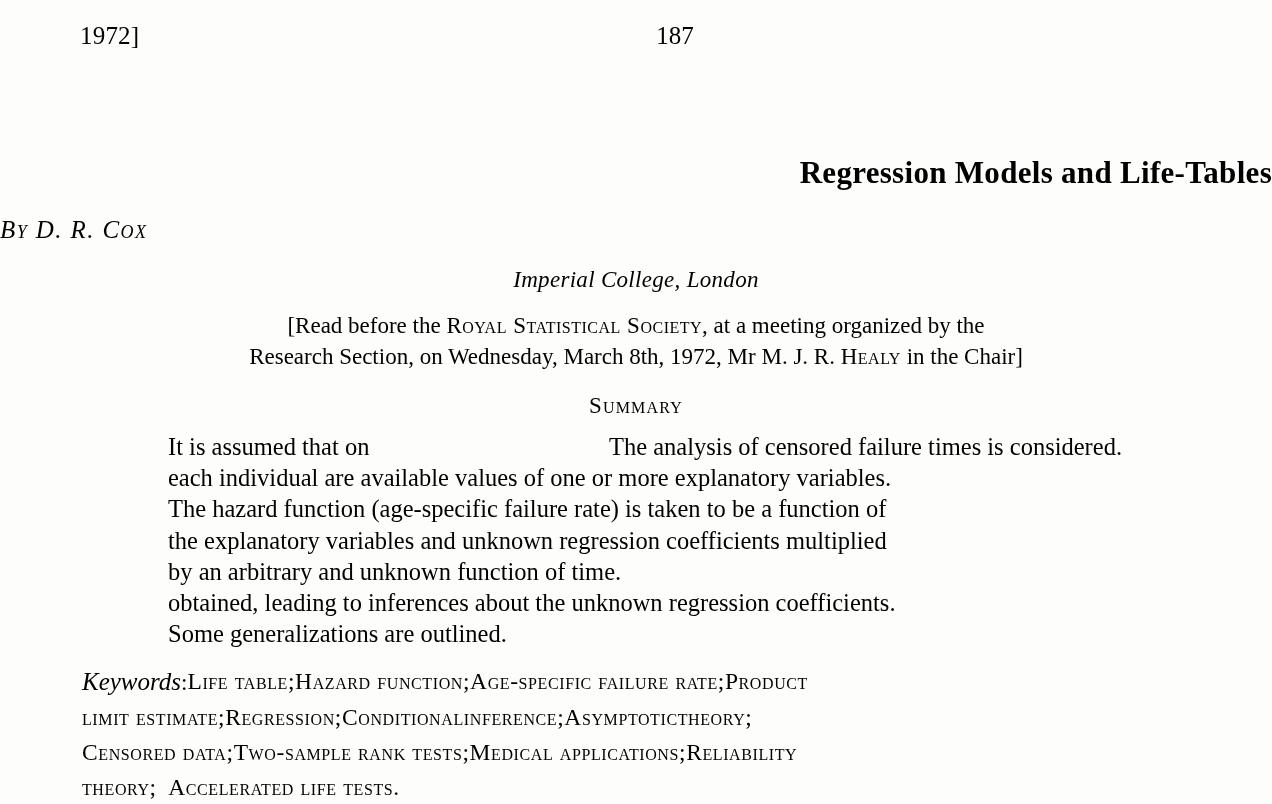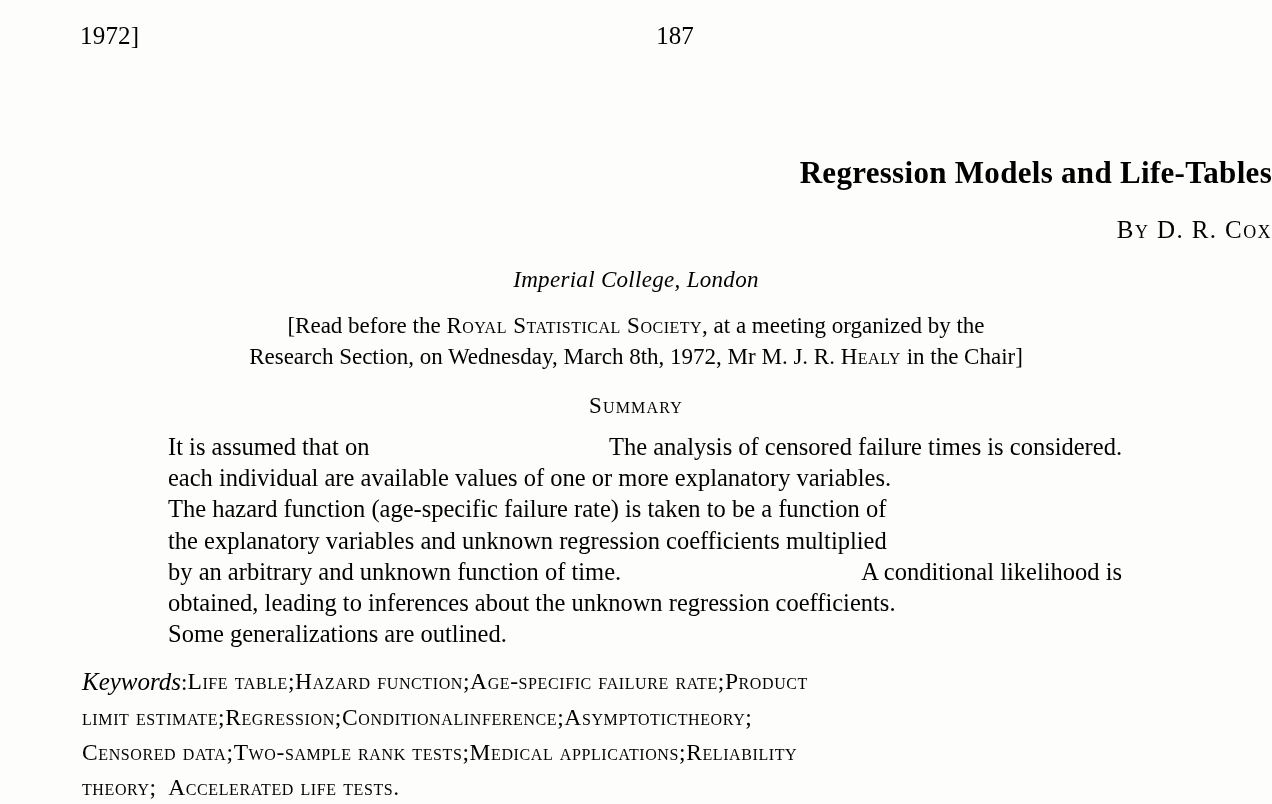--- a/index.html
+++ b/index.html
@@ -62,25 +62,26 @@
     letter-spacing: 0.3px;
     line-height: 38px;
   }
 
   
   .byline {
     position: absolute;
     top: 215px;
     left: 0;
     width: 1272px;
-    text-align: right;
+    text-align: left;
     font-size: 25px;
     line-height: 30px;
     font-variant: small-caps;
     letter-spacing: 1.4px;
+    font-style: italic;
   }
 
   
   .affiliation {
     position: absolute;
     top: 266px;
     left: 0;
     width: 1272px;
     text-align: center;
     font-style: italic;
@@ -194,21 +195,20 @@
   <div class="summary-body">
     <span class="ln just">
       <span>It is assumed that on</span>
       <span>The analysis of censored failure times is considered.</span>
     </span>
     <span class="ln">each individual are available values of one or more explanatory variables.</span>
     <span class="ln">The hazard function (age-specific failure rate) is taken to be a function of</span>
     <span class="ln">the explanatory variables and unknown regression coefficients multiplied</span>
     <span class="ln just">
       <span>by an arbitrary and unknown function of time.</span>
-      <span>A conditional likelihood is</span>
     </span>
     <span class="ln">obtained, leading to inferences about the unknown regression coefficients.</span>
     <span class="ln">Some generalizations are outlined.</span>
   </div>
 
   <div class="keywords">
     <div class="kline">
       <span><span class="kw-label">Keywords</span><span>:</span></span>
       <span class="kwsc">Life table;</span>
       <span class="kwsc">Hazard function;</span>

